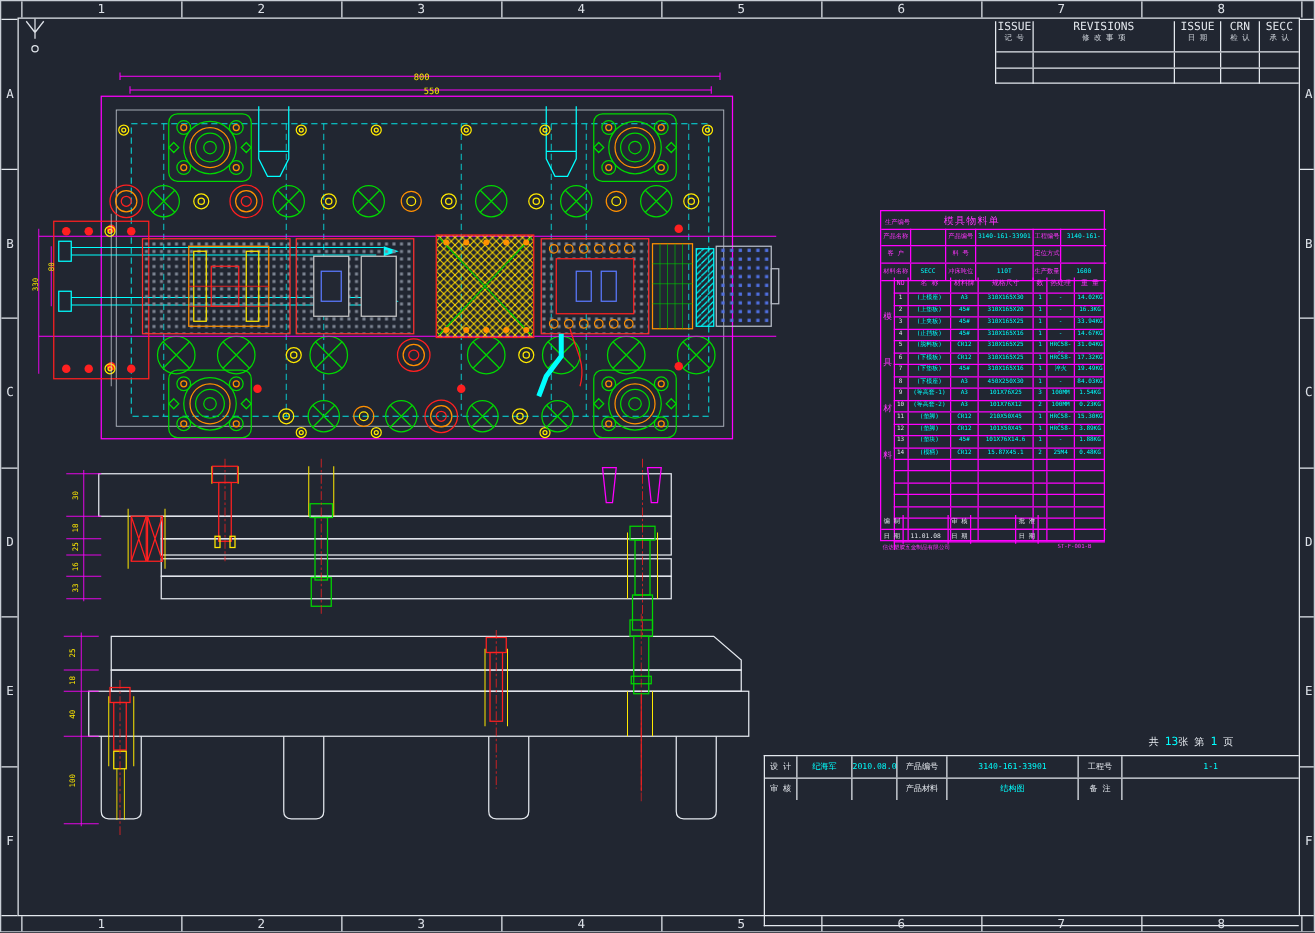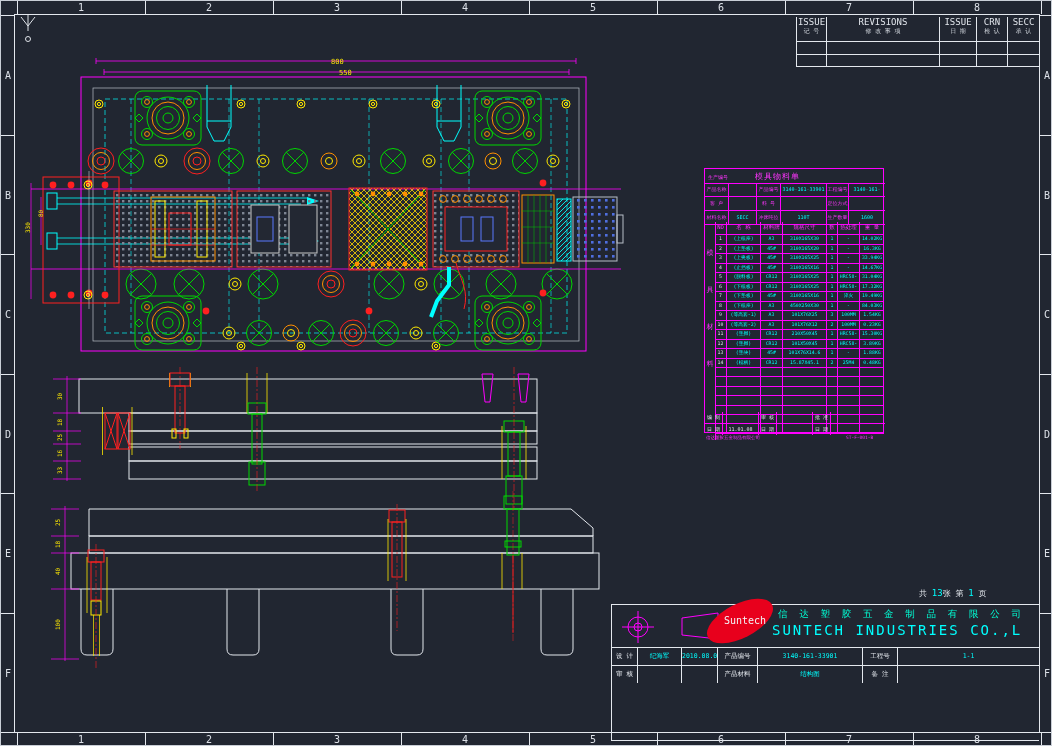--- a/index.html
+++ b/index.html
@@ -674,34 +674,20 @@
     </div>
   </div>
   <div class="abs form-note" style="left:705px;top:434px;">信达塑胶五金制品有限公司</div>
   <div class="abs form-note" style="left:845px;top:434px;">ST-F-001-B</div>
 
   <div class="abs sheetcount">
     <span>共</span> <b>13</b><span>张 第</span> <b>1</b> <span>页</span>
   </div>
 
   <div class="abs tb">
-    <div class="logo-row">
-      <svg class="abs" style="left:8px;top:5px" width="120" height="34" viewBox="0 0 120 34">
-        <g fill="none" stroke="#ff00ff" stroke-width="1">
-          <circle cx="18" cy="17" r="10"></circle>
-            <circle cx="18" cy="17" r="4"></circle>
-          <path d="M2,17 H34 M18,1 V33"></path>
-          <polygon points="62,8 98,3 98,29 62,25"></polygon>
-        </g>
-      </svg>
-      <div class="suntech-ellipse"></div>
-      <span class="suntech-text">Suntech</span>
-      <div class="company-cn">信 达 塑 胶 五 金 制 品 有 限 公 司</div>
-      <div class="company-en">SUNTECH  INDUSTRIES  CO.,L</div>
-    </div>
     <div class="trow g7">
       <div>设 计</div>
       <div class="val">纪海军</div>
       <div class="val">2010.08.06</div>
       <div>产品编号</div>
       <div class="val">3140-161-33901</div>
       <div>工程号</div>
       <div class="val">1-1</div>
     </div>
     <div class="trow g7">

